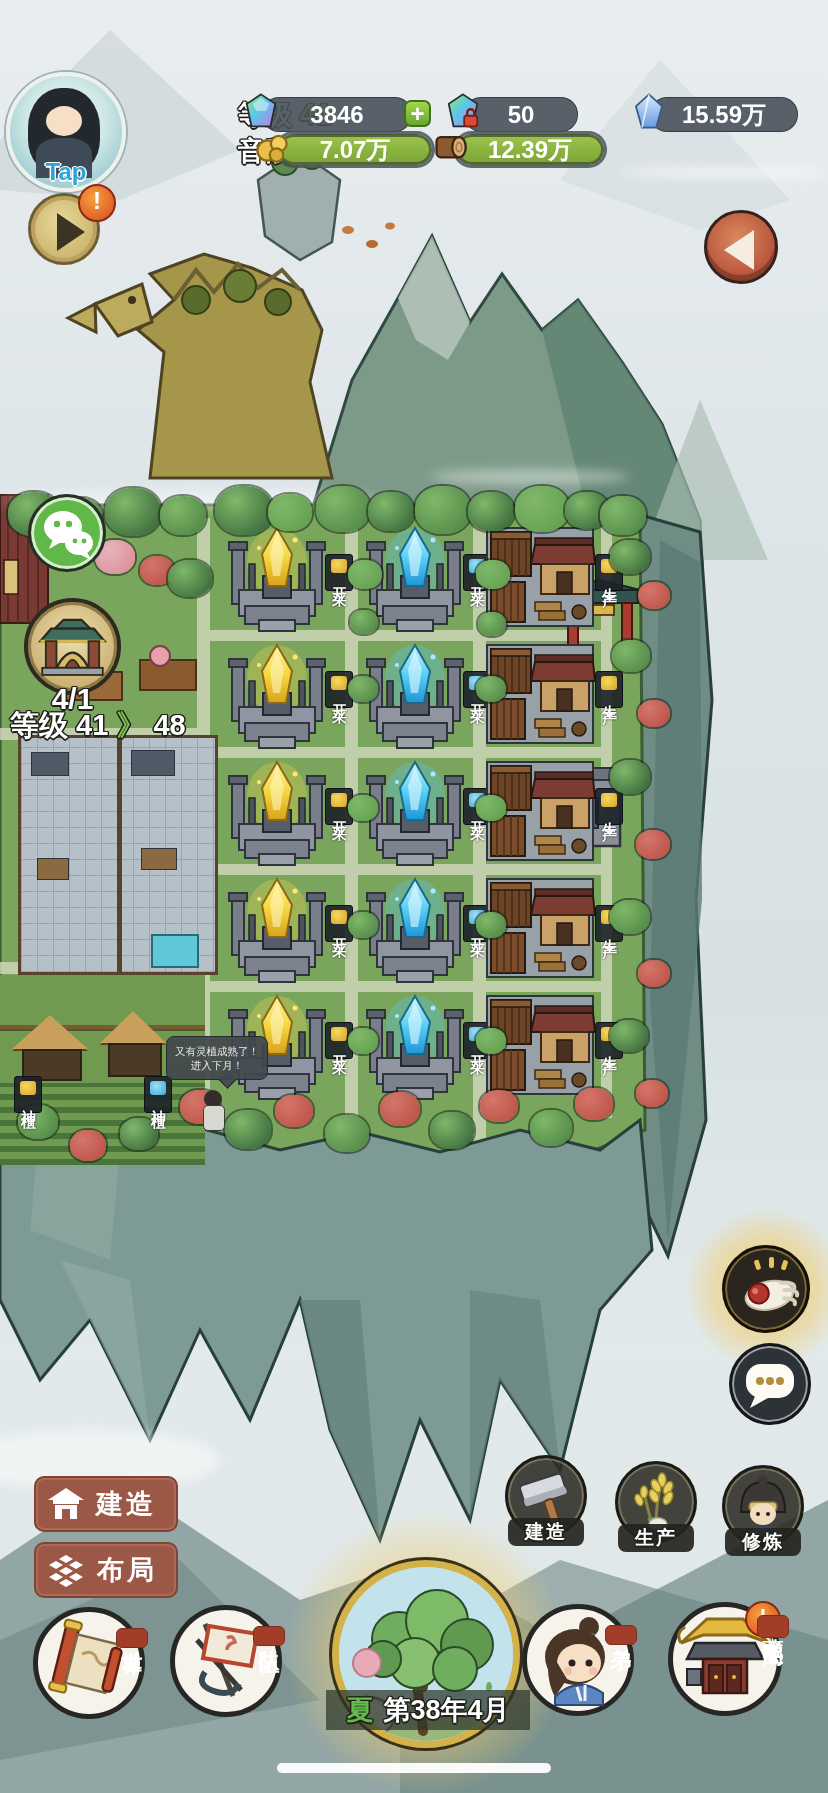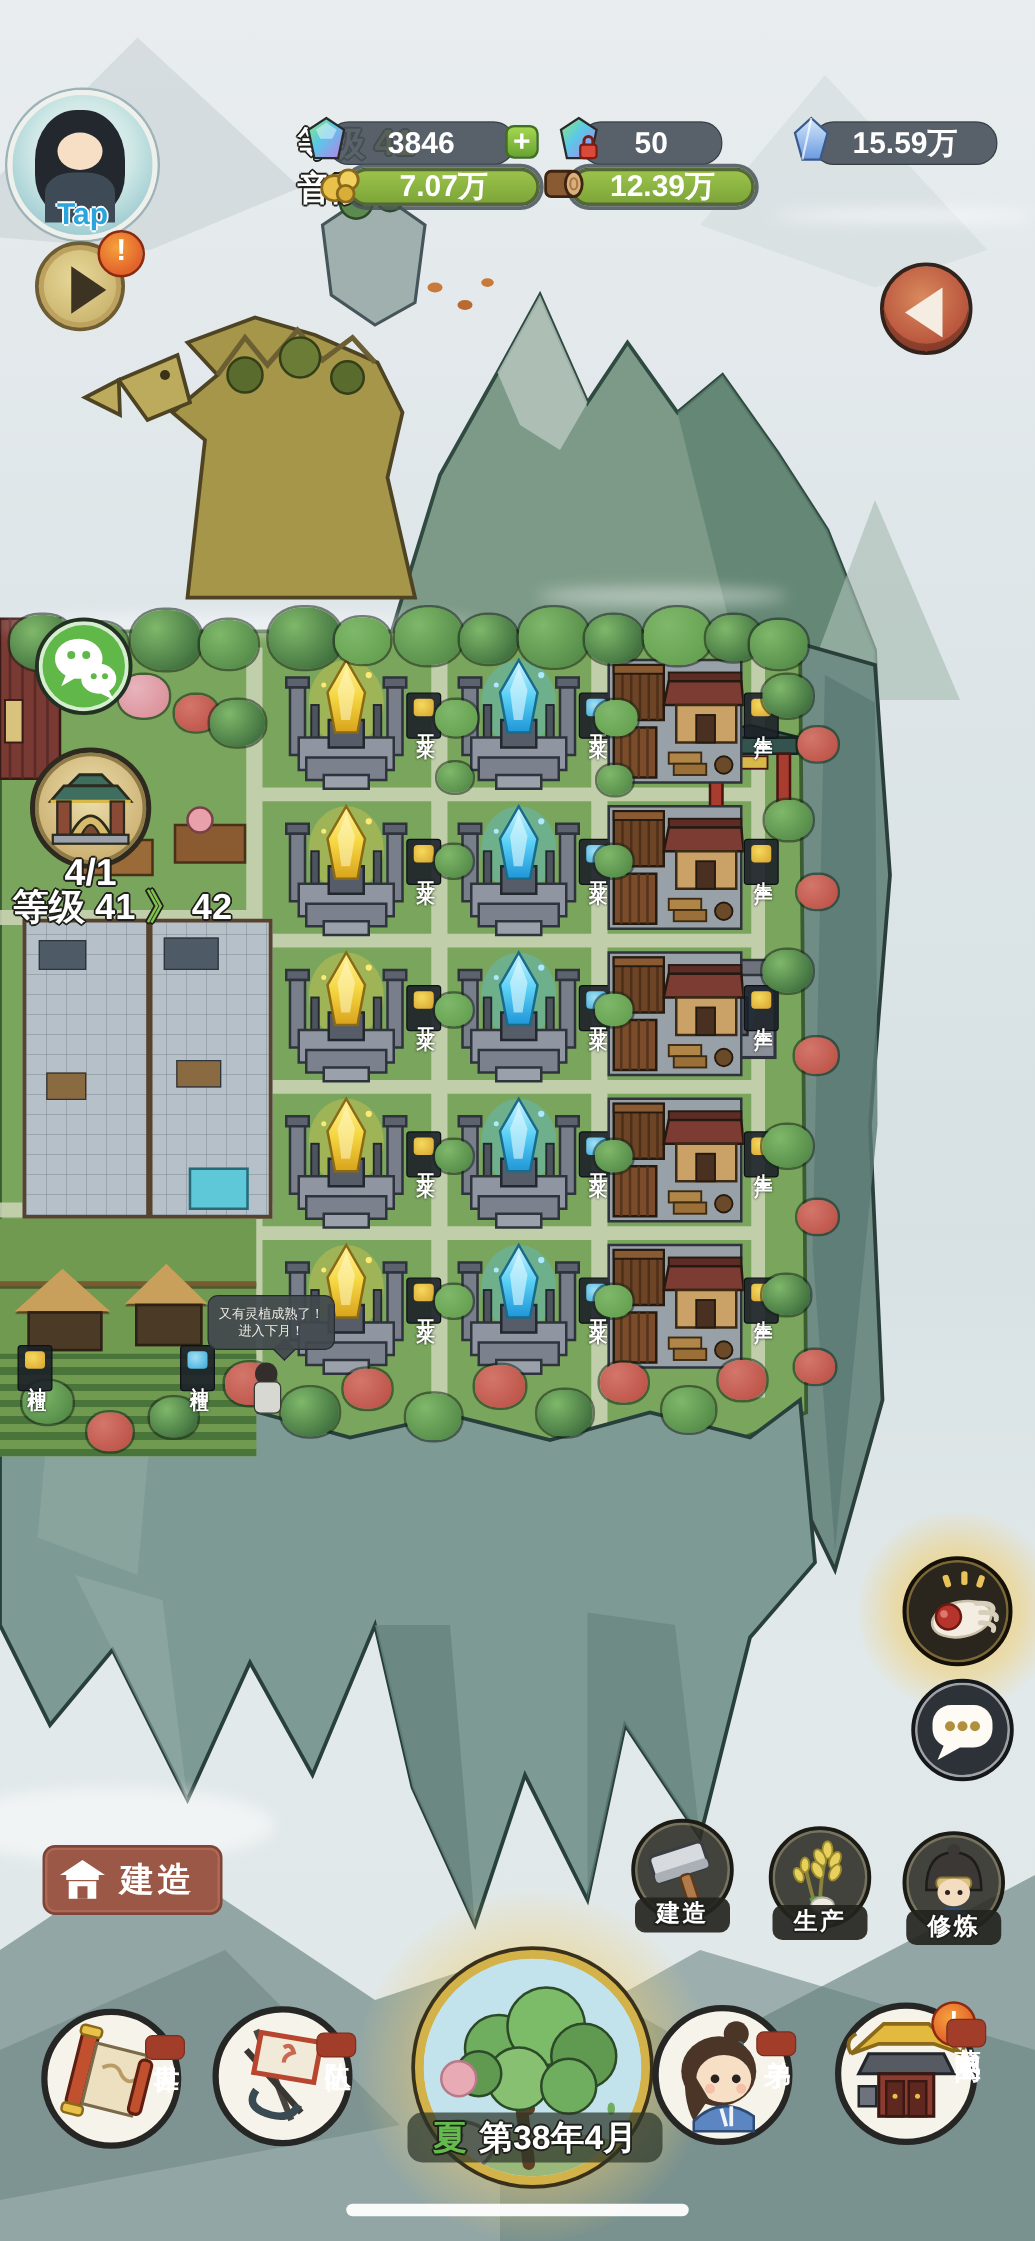--- a/index.html
+++ b/index.html
@@ -99,21 +99,21 @@
     box-shadow:inset 0 0 0 2px rgba(186,116,94,.6);display:flex;align-items:center;box-sizing:border-box;}
   .menubtn .txt{color:#fff;font-size:27px;font-weight:bold;letter-spacing:3px;margin-left:10px;}
   
   .nextbubble{left:340px;top:1502px;width:192px;height:54px;border-radius:28px;background:#f7e9bb;border:4px solid #473a27;
     color:#4a3b22;font-weight:bold;font-size:27px;text-align:center;line-height:54px;letter-spacing:3px;box-sizing:border-box;}
   .nextbubble .tail{position:absolute;left:82px;bottom:-12px;width:18px;height:18px;background:#f7e9bb;transform:rotate(45deg);
     border-right:4px solid #473a27;border-bottom:4px solid #473a27;}
   
   .treecircle{left:332px;top:1560px;width:188px;height:188px;border-radius:50%;border:7px solid #d4b24a;
     box-shadow:0 0 0 3px #39301c;overflow:hidden;background:#c2e2ec;box-sizing:border-box;}
-  .datepill{left:326px;top:1690px;width:204px;height:40px;border-radius:12px;background:rgba(44,54,42,.72);
+  .datepill{left:326px;top:1690px;width:204px;height:40px;border-radius:0;background:rgba(44,54,42,.72);
     text-align:center;line-height:40px;font-size:27px;font-weight:bold;color:#fff;}
   .datepill .season{color:#62bb4a;margin-right:10px;}
   
   .navcircle{border-radius:50%;background:#f6f3ea;border:5px solid #262624;box-sizing:border-box;}
   .vtag{position:absolute;writing-mode:vertical-rl;text-orientation:upright;background:#a23d2a;border:1px solid #7d2d1f;
     border-radius:6px;color:#fff;font-size:21px;font-weight:bold;padding:6px 3px;letter-spacing:3px;line-height:24px;}
   .homebar{left:277px;top:1763px;width:274px;height:10px;border-radius:5px;background:rgba(255,255,255,.95);}
   .mist{position:absolute;background:#fff;border-radius:50%;filter:blur(6px);}
 </style>
 </head>
@@ -626,21 +626,21 @@
       <path d="M32,74 Q50,40 68,74 Z" fill="#d9b96a" stroke="#2a2a1e" stroke-width="2.5"></path>
       <path d="M42,74 Q50,56 58,74 Z" fill="#7a4a30" stroke="#2a2a1e" stroke-width="2"></path>
       <rect x="16" y="74" width="68" height="8" fill="#9aa1ab" stroke="#2a2a1e" stroke-width="2"></rect>
     </svg>
   </div>
   <div class="abs temple-prog outl">4/1</div>
 
   <div class="abs lvlup outl">
     <span>等级</span> <span>41</span>
     <span class="arr">》</span>
-    <span>42</span>
+    <span>48</span>
   </div>
 
   <div class="abs glow" style="left:686px;top:1209px;width:160px;height:160px"></div>
   <div class="abs rbtn pokebtn">
     <svg width="82" height="82" viewBox="0 0 82 82">
       <g transform="rotate(-12 41 46)">
         <ellipse cx="44" cy="48" rx="24" ry="14" fill="#f3ede2" stroke="#c9bfa8" stroke-width="2"></ellipse>
         <path d="M58,38 q14,2 12,8 M60,46 q14,2 11,8 M58,54 q12,3 9,8" stroke="#d8cfba" stroke-width="4" fill="none" stroke-linecap="round"></path>
         <circle cx="34" cy="44" r="10" fill="#b5342c" stroke="#6e1812" stroke-width="2"></circle>
         <circle cx="31" cy="41" r="3" fill="#e88a80" opacity=".8"></circle>
@@ -703,20 +703,34 @@
   </div>
   <div class="abs actlabel outl" style="left:725px;top:1528px">修炼</div>
 
   <div class="abs menubtn" style="left:34px;top:1476px">
     <svg width="40" height="36" viewBox="0 0 40 36" style="margin-left:10px">
       <polygon points="20,2 38,14 33,14 33,18 7,18 7,14 2,14" fill="#fff"></polygon>
       <rect x="9" y="19" width="22" height="14" fill="#fff"></rect>
       <rect x="16" y="23" width="8" height="10" fill="#9c5847"></rect>
     </svg>
     <span class="txt">建造</span>
+  </div>
+  <div class="abs menubtn" style="left:34px;top:1542px">
+    <svg width="42" height="34" viewBox="0 0 42 34" style="margin-left:9px">
+      <g fill="#fff">
+        <polygon points="21,2 28,6 21,10 14,6"></polygon>
+          <polygon points="11,8 18,12 11,16 4,12"></polygon>
+          <polygon points="31,8 38,12 31,16 24,12"></polygon>
+        <polygon points="21,14 28,18 21,22 14,18"></polygon>
+          <polygon points="11,20 18,24 11,28 4,24"></polygon>
+          <polygon points="31,20 38,24 31,28 24,24"></polygon>
+        <polygon points="21,26 28,30 21,34 14,30"></polygon>
+      </g>
+    </svg>
+    <span class="txt">布局</span>
   </div>
 
   <div class="abs glow" style="left:287px;top:1513px;width:280px;height:280px;opacity:.9"></div>
   <div class="abs treecircle">
     <svg width="174" height="174" viewBox="0 0 174 174">
       <rect width="174" height="174" fill="#c2e2ec"></rect>
       <ellipse cx="87" cy="172" rx="104" ry="34" fill="#9ab87a"></ellipse>
       <path d="M84,164 C80,120 70,102 86,66 M84,120 C66,110 56,104 48,96" stroke="#5e4026" stroke-width="10" fill="none" stroke-linecap="round"></path>
       <g stroke="#2c4a28" stroke-width="2">
         <circle cx="60" cy="72" r="27" fill="#6fae5e"></circle>

